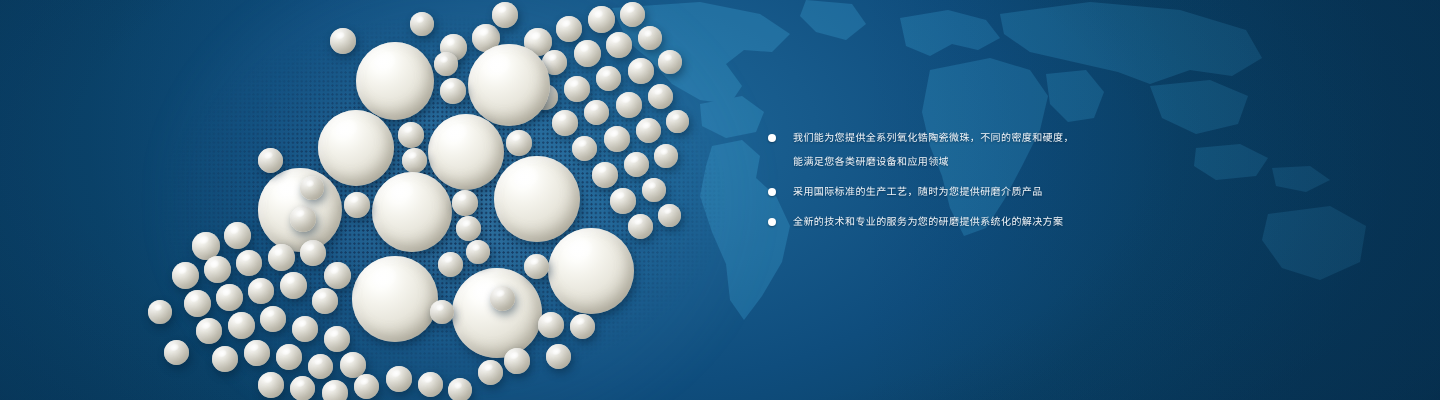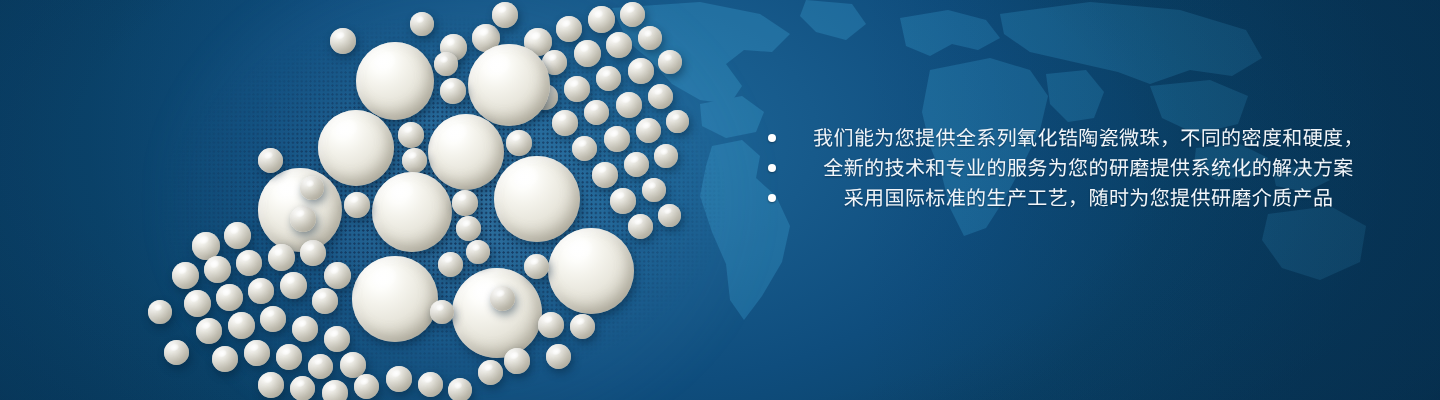--- a/index.html
+++ b/index.html
@@ -153,26 +153,25 @@
   }
   .bullets {
     list-style: none;
     margin: 22px 0 0 4px;
     padding: 0;
   }
   .bullet {
     position: relative;
     padding-left: 25px;
     margin-bottom: 6px;
-    font-size: 20px;
+    font-size: 10px;
     line-height: 24px;
     color: #f2f6fa;
     letter-spacing: .4px;
     text-shadow: 0 1px 2px rgba(2,24,44,0.5);
-    text-align: center;
   }
   .bullet:last-child { margin-bottom: 0; }
   .bullet-dot {
     position: absolute;
     left: 0;
     top: 8px;
     width: 8px;
     height: 8px;
     border-radius: 50%;
     background: #ffffff;
@@ -324,25 +323,26 @@
     <span class="bead sm" style="left:490px;top:286px;width:25px;height:25px;"></span>
     <span class="bead sm" style="left:430px;top:300px;width:24px;height:24px;"></span>
   </div>
 
   <div class="copy">
 
     <ul class="bullets">
       <li class="bullet">
         <span class="bullet-dot"></span>
         <span class="bullet-line">我们能为您提供全系列氧化锆陶瓷微珠，不同的密度和硬度，</span>
+        <span class="bullet-line">能满足您各类研磨设备和应用领域</span>
+      </li>
+      <li class="bullet">
+        <span class="bullet-dot"></span>
+        <span class="bullet-line">采用国际标准的生产工艺，随时为您提供研磨介质产品</span>
       </li>
       <li class="bullet">
         <span class="bullet-dot"></span>
         <span class="bullet-line">全新的技术和专业的服务为您的研磨提供系统化的解决方案</span>
       </li>
-      <li class="bullet">
-        <span class="bullet-dot"></span>
-        <span class="bullet-line">采用国际标准的生产工艺，随时为您提供研磨介质产品</span>
-      </li>
     </ul>
   </div>
 
 </div>
 
 </body></html>

